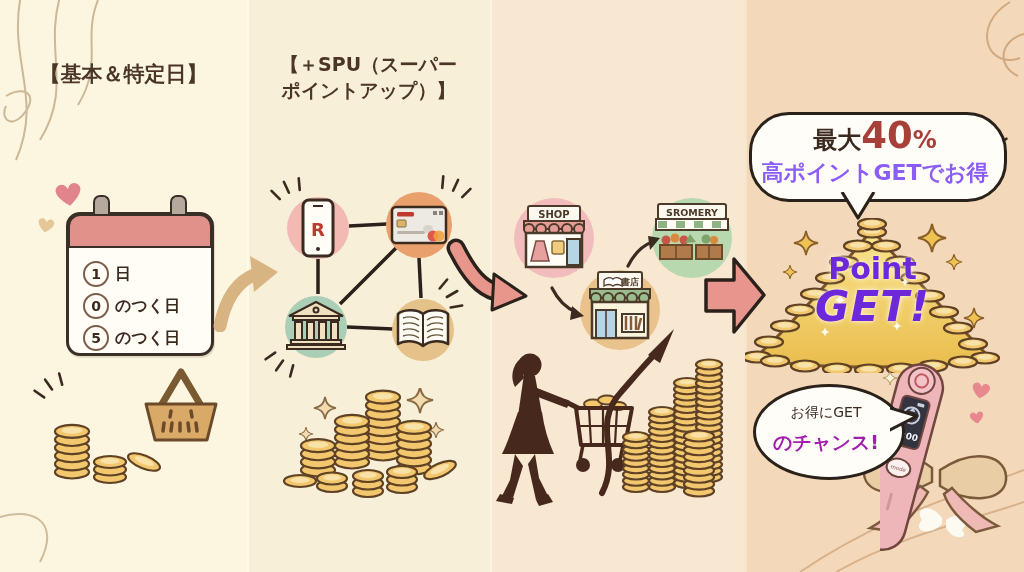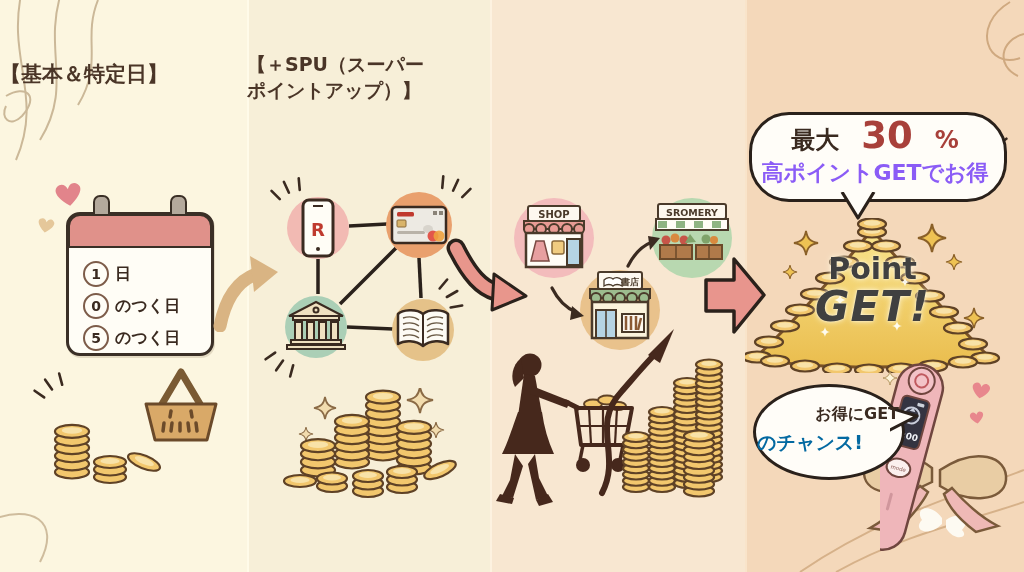--- a/index.html
+++ b/index.html
@@ -3,45 +3,45 @@
 <meta charset="utf-8">
 <style>
   html,body{margin:0;padding:0;background:#e8e0d0;font-family:"DejaVu Sans",sans-serif;}
   #stage{position:relative;width:1024px;height:572px;overflow:hidden;background:#fcf6e0;}
   .panel{position:absolute;top:0;height:572px;}
   #p1bg{left:0;width:247px;background:#fcf6e0;}
   #p2bg{left:247px;width:243px;background:#f7efd8;border-left:2px solid #fffbe9;}
   #p3bg{left:490px;width:255px;background:#f8e7d1;border-left:2px solid #fdf2e0;}
   #p4bg{left:745px;width:279px;background:#f4d8ba;border-left:2px solid #f9e4ca;}
   .abs{position:absolute;}
-  .ptitle{position:absolute;font-weight:bold;color:#4a3527;line-height:1.35;}
+  .ptitle{position:absolute;font-weight:bold;color:#4a3527;text-align:center;line-height:1.35;}
   #t1{left:0;width:247px;top:60px;font-size:21px;}
   #t2{left:247px;width:243px;top:52px;font-size:19px;}
   #t3{left:490px;width:255px;top:56px;font-size:19px;}
   #t4{left:745px;width:279px;top:62px;font-size:21px;}
   
   #calendar{position:absolute;left:66px;top:212px;width:142px;height:138px;background:#fffdf6;border:3px solid #3a2f26;border-radius:14px;box-shadow:1px 2px 0 rgba(90,60,30,.15);}
   #calendar .band{position:absolute;left:-1px;top:-1px;width:calc(100% + 2px);height:34px;background:#e0918a;border:2px solid #3a2f26;border-radius:12px 12px 0 0;box-sizing:border-box;}
   .ring{position:absolute;width:13px;height:34px;background:#b4a99c;border:2.5px solid #3a2f26;border-radius:7px;top:-20px;}
   #calrows{position:absolute;left:14px;top:40px;}
   .calrow{display:flex;align-items:center;gap:6px;margin-top:6px;}
   .cnum{display:flex;align-items:center;justify-content:center;width:22px;height:22px;border:2.5px solid #7d5c49;border-radius:50%;font-size:14px;font-weight:bold;color:#3a2a20;background:#fffdf6;}
   .clabel{font-size:16px;font-weight:bold;color:#3a2a20;}
   
   #bubble1{position:absolute;left:749px;top:112px;width:252px;height:84px;background:#fffdf8;border:3.5px solid #2a211b;border-radius:40px;}
-  #bubble1-l1{position:absolute;left:749px;top:117px;width:252px;display:flex;align-items:baseline;justify-content:center;font-weight:bold;color:#3a2a20;gap:22px;}
+  #bubble1-l1{position:absolute;left:749px;top:117px;width:252px;display:flex;align-items:baseline;justify-content:center;font-weight:bold;color:#3a2a20;}
   #bubble1-l2{position:absolute;left:749px;top:158px;width:252px;text-align:center;font-weight:bold;font-size:22px;color:#8b5cf6;}
   .big-red{font-size:37px;color:#a8403a;line-height:1;}
   .mid-red{font-size:24px;color:#a8403a;}
   .b1txt{font-size:24px;}
-  #pointget{position:absolute;left:795px;top:253px;width:155px;text-align:center;font-weight:bold;color:#404040;line-height:1.06;text-shadow:0 0 6px rgba(255,250,225,.95),0 0 2px rgba(255,250,225,.9);}
+  #pointget{position:absolute;left:795px;top:253px;width:155px;text-align:center;font-weight:bold;color:#6d28d9;line-height:1.06;text-shadow:0 0 6px rgba(255,250,225,.95),0 0 2px rgba(255,250,225,.9);}
   #pg1{font-size:30px;}#pg2{font-size:42px;letter-spacing:1px;font-style:italic;}
   #bubble2{position:absolute;left:753px;top:384px;width:146px;height:90px;background:#fffdf8;border:3px solid #2a211b;border-radius:50%;}
-  #bubble2-l1{position:absolute;left:753px;top:404px;width:146px;text-align:right;font-weight:bold;font-size:16px;color:#3a2a20;}
-  #bubble2-l2{position:absolute;left:737px;top:430px;width:146px;text-align:center;font-weight:bold;font-size:19px;color:#0369a1;}
+  #bubble2-l1{position:absolute;left:753px;top:404px;width:146px;text-align:center;font-weight:normal;font-size:14px;color:#3a2a20;}
+  #bubble2-l2{position:absolute;left:753px;top:430px;width:146px;text-align:center;font-weight:bold;font-size:19px;color:#a21caf;}
   svg{display:block;}
   svg text{font-family:"DejaVu Sans",sans-serif;}
 </style>
 </head>
 <body>
 
 <div id="stage">
 
   <svg width="0" height="0" style="position:absolute" aria-hidden="true">
     <defs>
@@ -512,21 +512,21 @@
   <svg class="abs" style="left:975px;top:96px" width="49" height="50">
     <use href="#emph" transform="translate(22,30) rotate(35)"></use>
   </svg>
 
   <div id="bubble1"></div>
   <svg class="abs" style="left:840px;top:192px" width="38" height="30">
     <path d="M2,0 L18,26 L34,0" fill="#fffdf8" stroke="#2a211b" stroke-width="3.2" stroke-linejoin="round"></path>
   </svg>
   <div id="bubble1-l1">
     <span class="b1txt">最大</span>
-      <span class="big-red">30</span>
+      <span class="big-red">40</span>
       <span class="mid-red">%</span>
   </div>
   <div id="bubble1-l2">高ポイントGETでお得</div>
 
   <svg class="abs" style="left:745px;top:218px" width="262" height="155">
     <use href="#spk4" transform="translate(61,25) scale(1.2)" fill="#eec253" stroke="#8a6028" stroke-width="1.5"></use>
     <use href="#spk4" transform="translate(187,20) scale(1.4)" fill="#eec253" stroke="#8a6028" stroke-width="1.5"></use>
     <use href="#spk4" transform="translate(209,44) scale(0.8)" fill="#eec253" stroke="#8a6028" stroke-width="1.5"></use>
     <use href="#spk4" transform="translate(45,54) scale(0.7)" fill="#eec253" stroke="#8a6028" stroke-width="1.5"></use>
     <use href="#spk4" transform="translate(229,100) scale(1.0)" fill="#eec253" stroke="#8a6028" stroke-width="1.5"></use>

